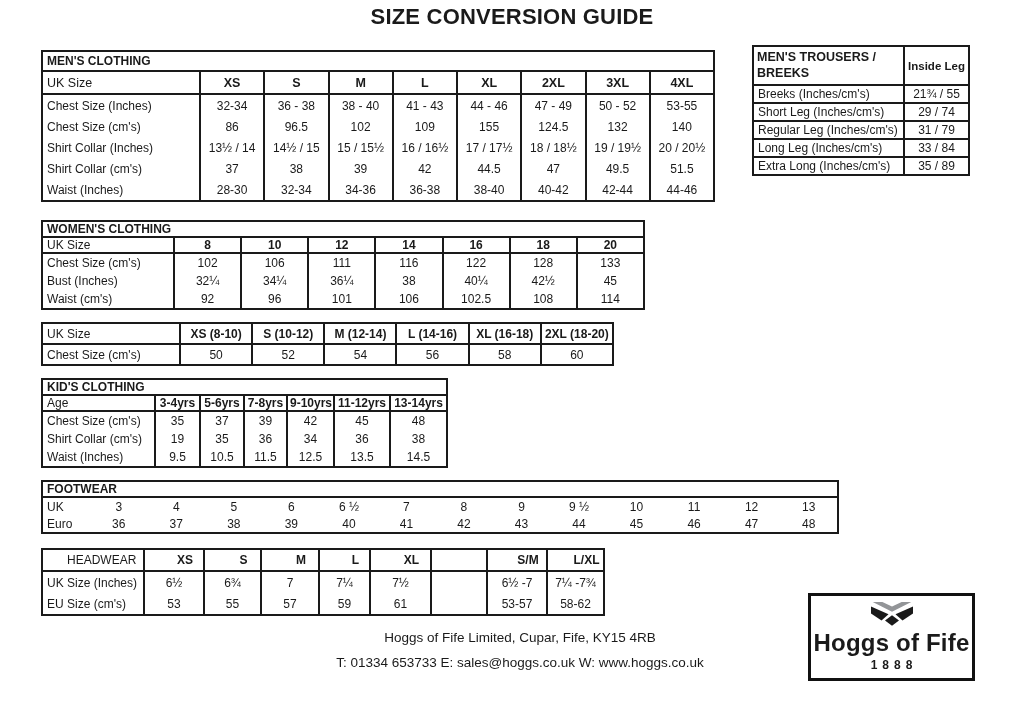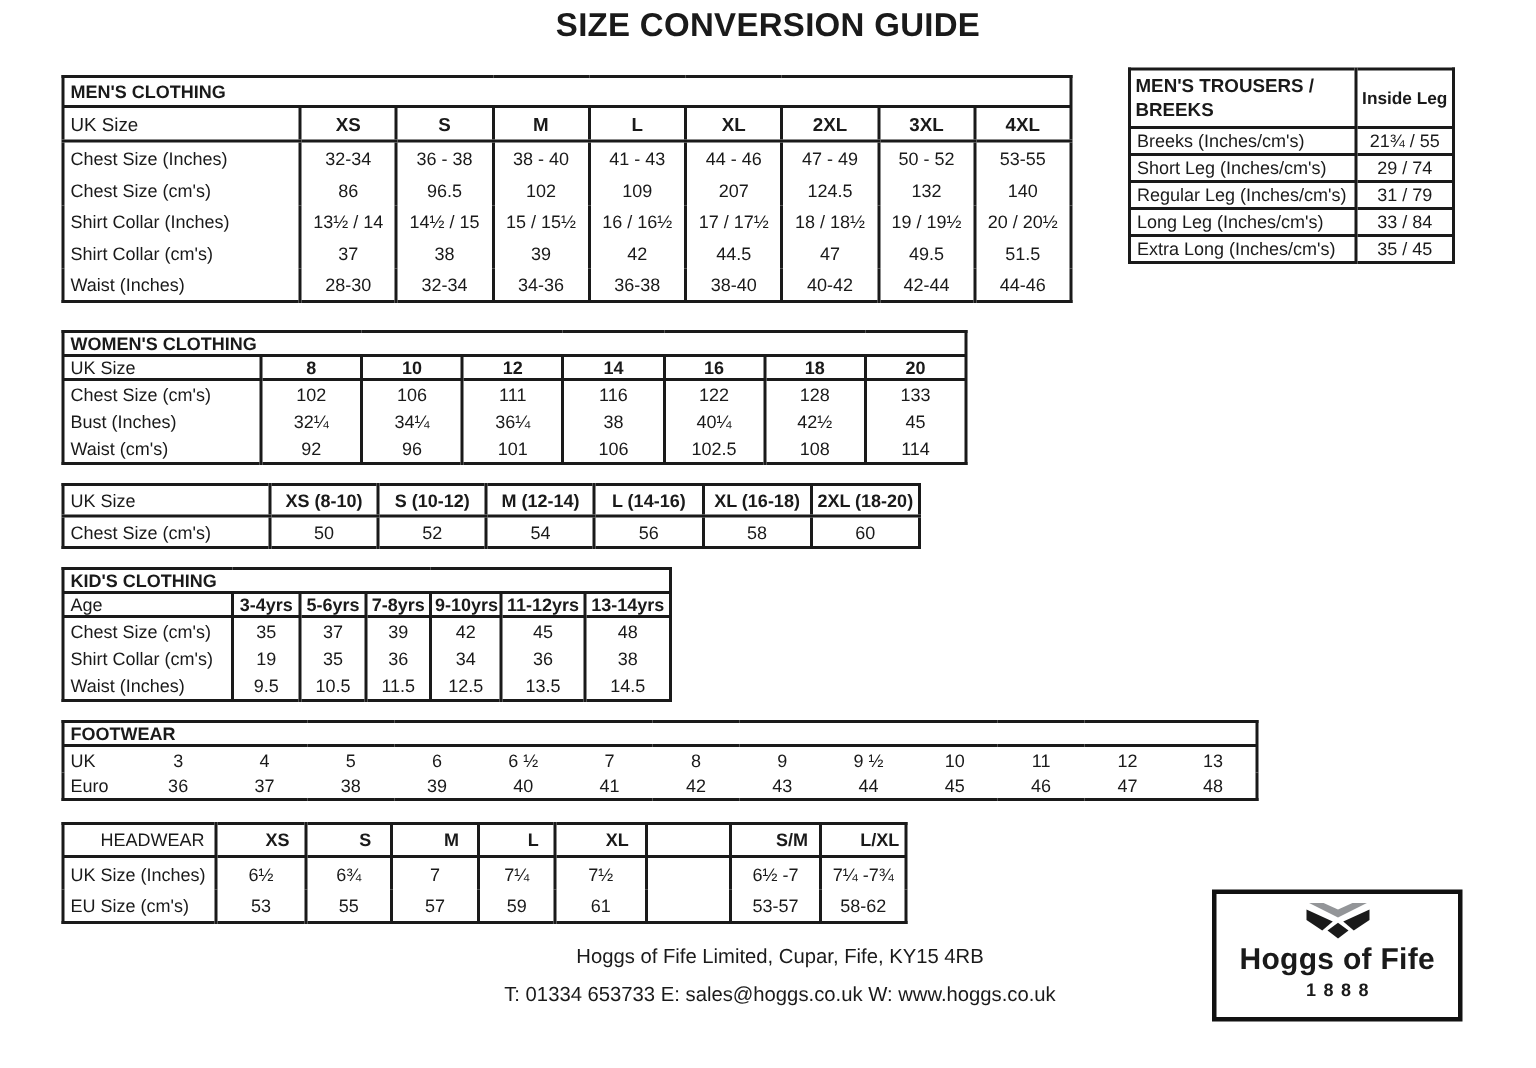--- a/index.html
+++ b/index.html
@@ -59,21 +59,21 @@
   .headwear { left:41px; top:548px; width:562px; }
   .headwear tr.hdr td { height:20px;padding-left:24px; }
   .headwear tr.hdr td.lbl { font-weight:bold; }
   .headwear tr.body td { height:21px; }
 
   .logo {
     position:absolute; left:808px; top:593px; width:167px; height:88px;
     border:3px solid #111111; box-sizing:border-box; text-align:center; background:#ffffff;
   }
   .logo svg { display:block; margin:6px auto 0 auto; }
-  .logo-name { font-size:20px; font-weight:bold; margin-top:-1px; letter-spacing:0.2px; }
+  .logo-name { font-size:24px; font-weight:bold; margin-top:-1px; letter-spacing:0.2px; }
   .logo-year { font-size:12px; font-weight:bold; letter-spacing:5px; padding-left:5px; margin-top:1px; }
 
   .footer { position:absolute; left:140px; top:630px; width:760px; text-align:center; font-size:13.5px; }
   .footer .line2 { margin-top:10px; }
 </style>
 </head>
 <body>
 
 <div class="page">
 
@@ -116,21 +116,21 @@
           <td>47 - 49</td>
           <td>50 - 52</td>
           <td>53-55</td>
         </tr>
         <tr class="body">
           <td class="lbl">Chest Size (cm's)</td>
           <td>86</td>
           <td>96.5</td>
           <td>102</td>
           <td>109</td>
-          <td>207</td>
+          <td>155</td>
           <td>124.5</td>
           <td>132</td>
           <td>140</td>
         </tr>
         <tr class="body">
           <td class="lbl">Shirt Collar (Inches)</td>
           <td>13½ / 14</td>
           <td>14½ / 15</td>
           <td>15 / 15½</td>
           <td>16 / 16½</td>
@@ -187,21 +187,21 @@
         <tr class="body">
           <td class="lbl">Regular Leg (Inches/cm's)</td>
           <td>31 / 79</td>
         </tr>
         <tr class="body">
           <td class="lbl">Long Leg (Inches/cm's)</td>
           <td>33 / 84</td>
         </tr>
         <tr class="body">
           <td class="lbl">Extra Long (Inches/cm's)</td>
-          <td>35 / 45</td>
+          <td>35 / 89</td>
         </tr>
       </tbody>
     </table>
 
   <table class="grid womens">
       <colgroup>
         <col style="width: 132px;">
         <col style="width: 67.14px;">
         <col style="width: 67.14px;">
         <col style="width: 67.14px;">

